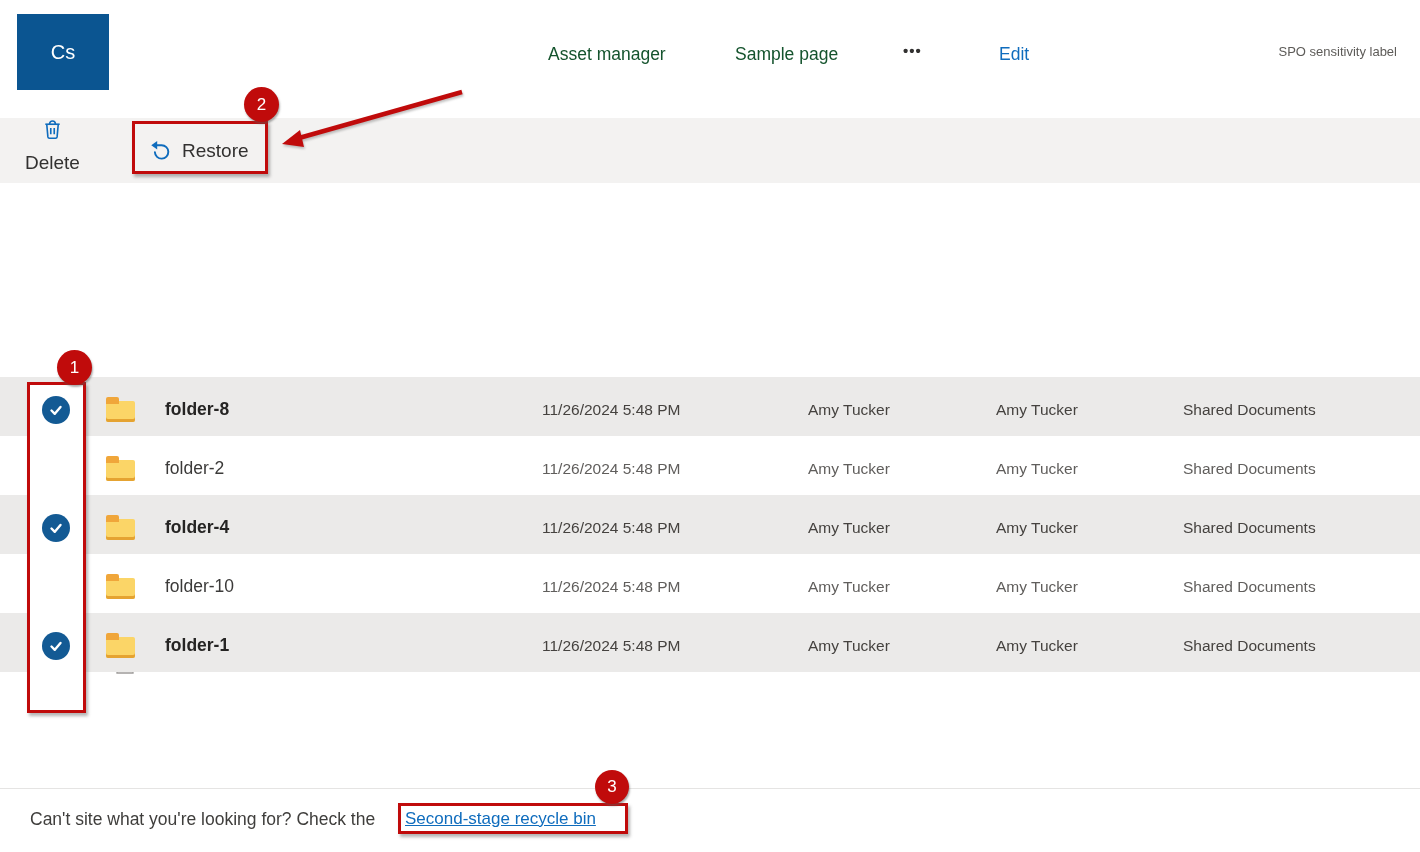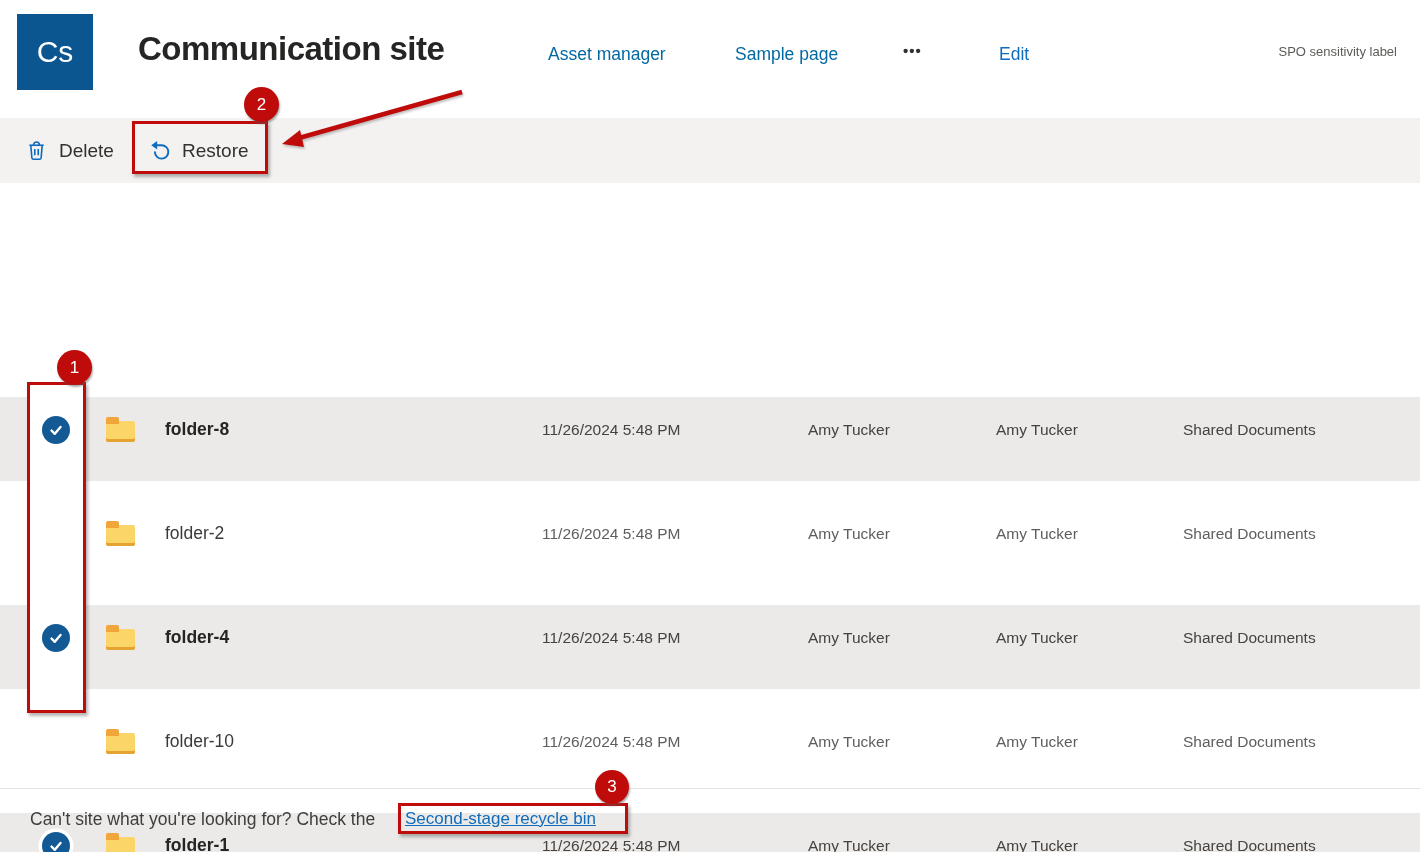--- a/index.html
+++ b/index.html
@@ -10,35 +10,35 @@
     --toolbar-bg:#f3f2f1;
     --selected-row-bg:#ebeae9;
     --folder-yellow:#fbd567;
     --folder-tab:#f0a63a;
   }
   *{margin:0;padding:0;box-sizing:border-box;}
   body{font-family:"Liberation Sans","DejaVu Sans",sans-serif;background:#fff;}
   .stage{position:relative;width:1420px;height:852px;background:#fff;overflow:hidden;}
 
   
-  .logo{position:absolute;left:17px;top:14px;width:76px;height:76px;background:var(--logo-blue);
-        color:#fff;font-size:30px;display:flex;align-items:center;justify-content:center;}
+  .logo{position:absolute;left:17px;top:14px;width:92px;height:76px;background:var(--logo-blue);
+        color:#fff;font-size:20px;display:flex;align-items:center;justify-content:center;}
   .site-title{position:absolute;left:138px;top:30px;font-size:33px;font-weight:700;color:#262524;letter-spacing:-0.5px;}
-  .nav-item{position:absolute;top:44px;font-size:17.5px;color:#0369a1;cursor:pointer;}
+  .nav-item{position:absolute;top:44px;font-size:17.5px;color:#14532d;cursor:pointer;}
   .nav-asset{left:548px;}
   .nav-sample{left:735px;}
   .nav-more{left:903px;top:42px;font-size:15px;font-weight:700;letter-spacing:1px;color:#323130;}
   .nav-edit{left:999px;color:var(--accent);}
   .right-label{position:absolute;top:44px;right:23px;font-size:13px;color:#5d5b58;}
 
   
   .toolbar{position:absolute;left:0;top:118px;width:1420px;height:65px;background:var(--toolbar-bg);}
   .tb-btn{position:absolute;top:0;height:65px;display:flex;align-items:center;gap:11px;cursor:pointer;}
   .tb-btn .lbl{font-size:19px;color:#323130;}
-  .tb-delete{left:25px;}
+  .tb-delete{left:25px;flex-direction:column;}
   .tb-restore{left:148px;}
   .tb-icon{width:23px;height:23px;display:block;}
 
   
   .red-box{position:absolute;border:3px solid var(--annotation-red);box-shadow:2px 3px 3px rgba(90,90,90,.45);}
   .box-restore{left:132px;top:121px;width:136px;height:53px;z-index:4;}
   .box-checkcol{left:27px;top:382px;width:59px;height:331px;background:#fff;z-index:5;pointer-events:none;}
   .box-link{left:398px;top:803px;width:230px;height:31px;z-index:2;}
   .badge{position:absolute;width:35px;height:35px;border-radius:50%;background:var(--annotation-red);
          color:#fff;font-size:17px;display:flex;align-items:center;justify-content:center;
@@ -56,21 +56,21 @@
   .th{position:absolute;top:334px;font-size:17.5px;font-weight:700;color:#323130;}
   .doc-icon{position:absolute;left:115px;top:330px;}
   .th-name{left:167px;}
   .th-date{left:542px;}
   .sort-arrow{font-weight:400;color:#484644;font-size:16px;margin-left:8px;}
   .th-dby{left:808px;}
   .th-cby{left:996px;}
   .th-loc{left:1183px;}
 
   .rows{position:absolute;left:0;top:377px;width:1420px;}
-  .row{position:relative;width:1420px;height:84px;background:#fff;cursor:pointer;margin-top:20px;}
+  .row{position:relative;width:1420px;height:59px;background:#fff;cursor:pointer;}
   .row.selected{background:var(--selected-row-bg);}
   .check-circle{position:absolute;left:42px;top:19px;width:28px;height:28px;border-radius:50%;
                 background:var(--check-blue);box-shadow:0 0 0 3.5px #fff;z-index:6;
                 display:none;align-items:center;justify-content:center;}
   .row.selected .check-circle{display:flex;}
   .folder{position:absolute;left:106px;top:24px;width:29px;height:21px;background:var(--folder-yellow);
           border-radius:2px;box-shadow:inset 0 -3px 0 rgba(224,154,40,.85);}
   .folder::before{content:'';position:absolute;left:0;top:-4px;width:13px;height:7px;
           background:var(--folder-tab);border-radius:2px 2px 0 0;}
   .cell{position:absolute;white-space:nowrap;}
@@ -88,21 +88,20 @@
   .footer-text{position:absolute;left:30px;top:809px;font-size:17.5px;color:#3f3e3c;white-space:nowrap;}
   .footer-link{position:absolute;left:405px;top:809px;font-size:17px;color:var(--accent);
                text-decoration:underline;cursor:pointer;white-space:nowrap;z-index:3;}
 </style>
 </head>
 <body>
 
 <div class="stage">
 
   <div class="logo">Cs</div>
-  <div class="site-title">Communication site</div>
   <div class="nav-item nav-asset">Asset manager</div>
   <div class="nav-item nav-sample">Sample page</div>
   <div class="nav-item nav-more">•••</div>
   <div class="nav-item nav-edit">Edit</div>
   <div class="right-label">SPO sensitivity label</div>
 
   <div class="toolbar">
     <div class="tb-btn tb-delete">
       <span>
         <svg class="tb-icon" viewBox="0 0 24 24" fill="none" stroke="#0f6cbd" stroke-width="1.7">

